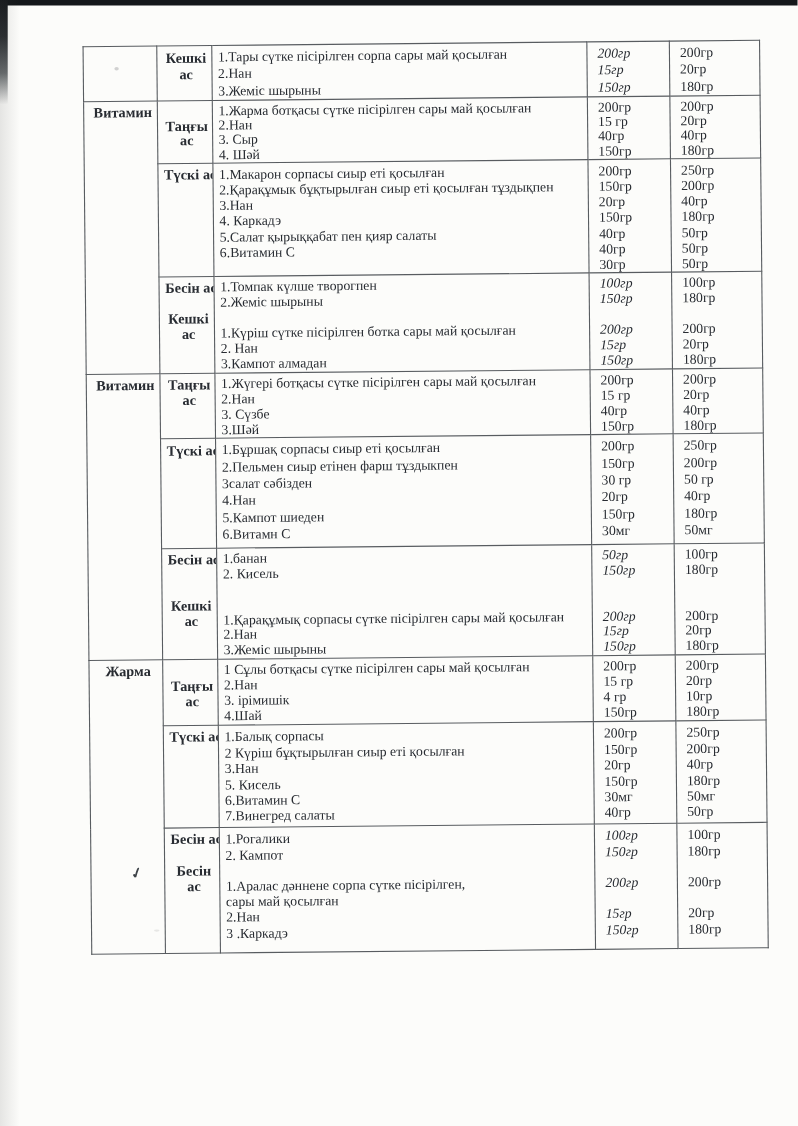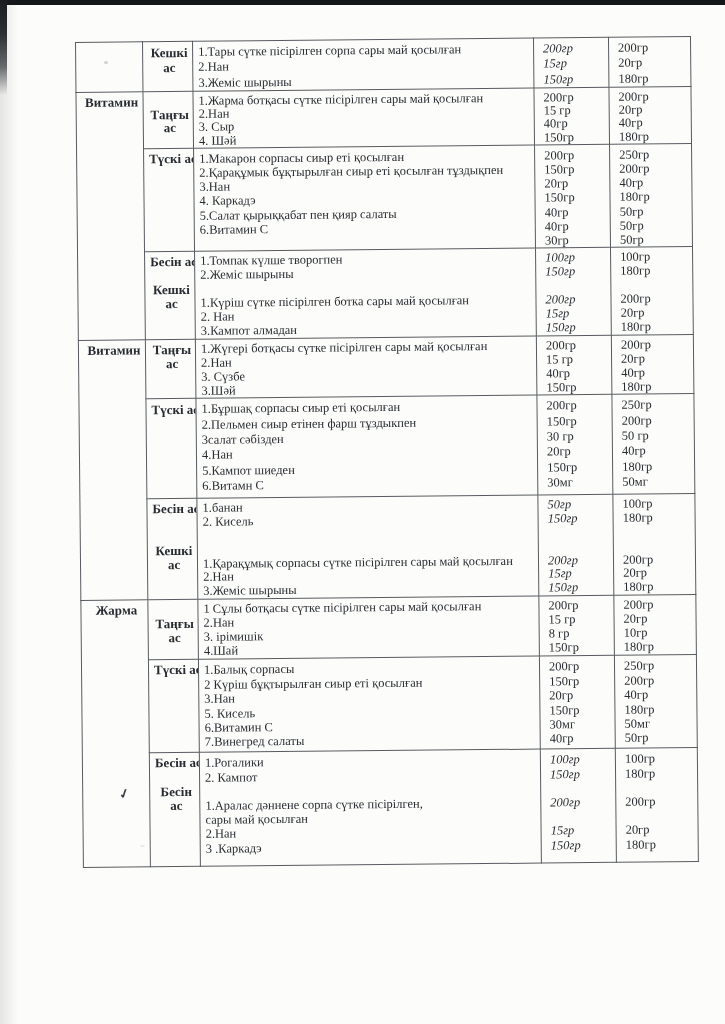--- a/index.html
+++ b/index.html
@@ -284,21 +284,21 @@
           </td>
           <td class="dishes-cell">
             <div class="ln">1 Сұлы  ботқасы сүтке  пісірілген сары май қосылған</div>
             <div class="ln">2.Нан</div>
             <div class="ln">3. ірімишік</div>
             <div class="ln">4.Шай</div>
           </td>
           <td class="grams-cell grams-1">
             <div class="ln">200гр</div>
             <div class="ln">15 гр</div>
-            <div class="ln">8 гр</div>
+            <div class="ln">4 гр</div>
             <div class="ln">150гр</div>
           </td>
           <td class="grams-cell grams-2">
             <div class="ln">200гр</div>
             <div class="ln">20гр</div>
             <div class="ln">10гр</div>
             <div class="ln">180гр</div>
           </td>
         </tr>
         <tr class="row r8">

